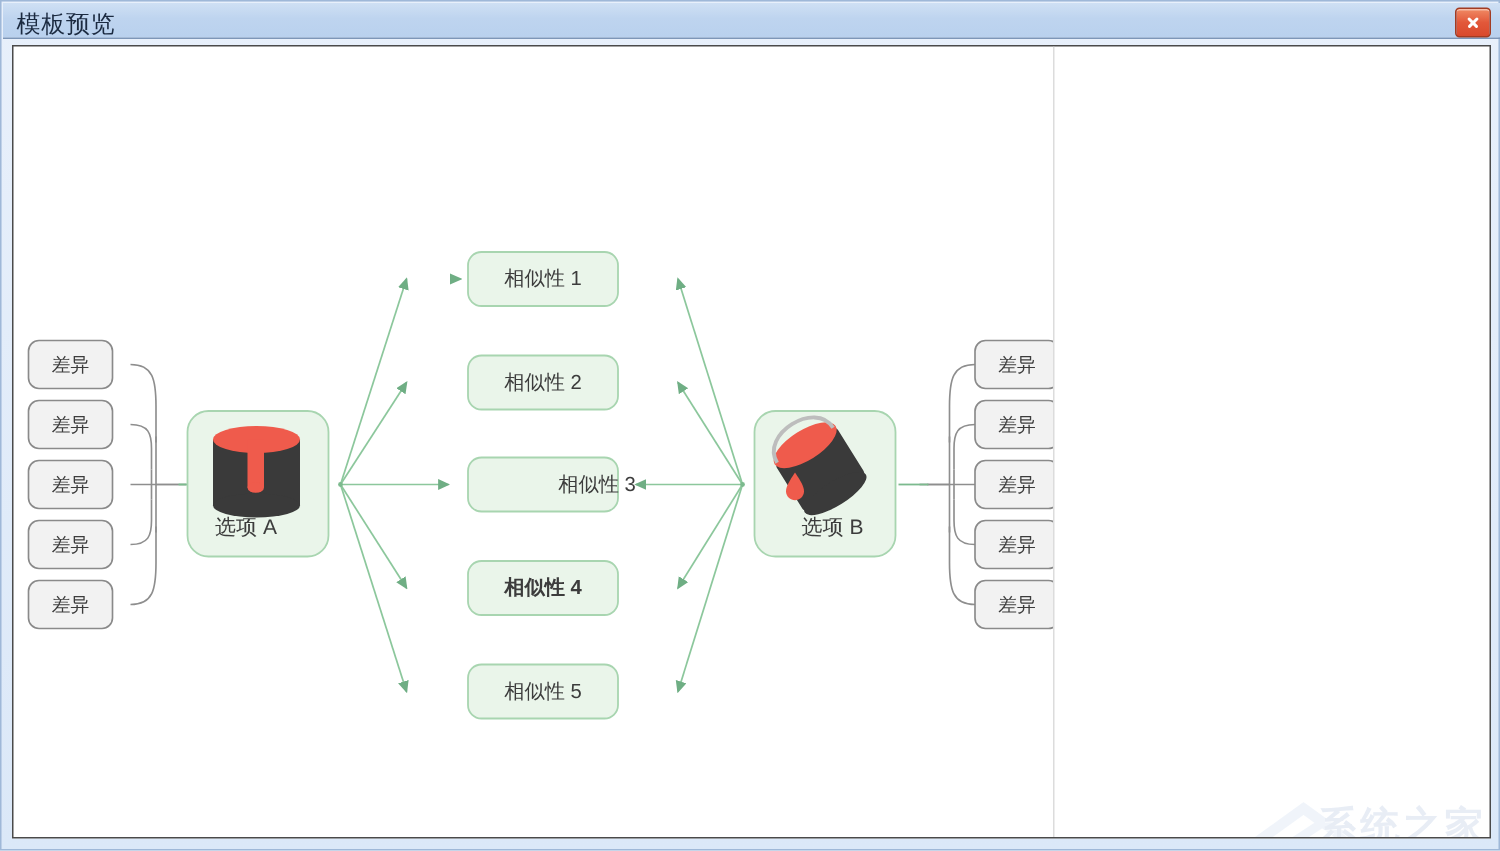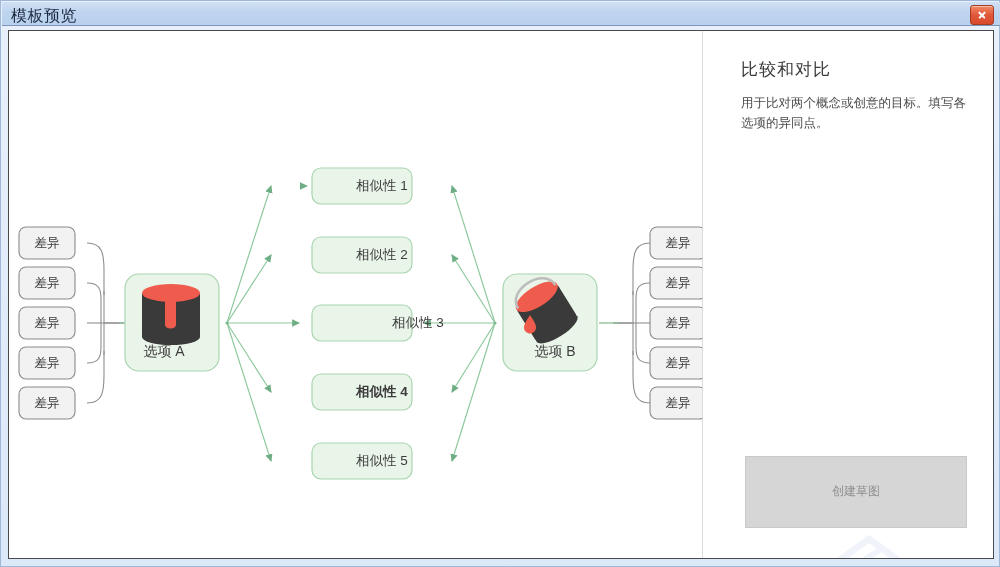--- a/index.html
+++ b/index.html
@@ -92,21 +92,21 @@
     letter-spacing:2px;white-space:nowrap;
     text-shadow:0 1px 0 rgba(255,255,255,.7);
   }
 
   
   .node-label{
     position:absolute;text-align:center;white-space:nowrap;
     pointer-events:none;
   }
   .lbl-diff{font-size:12.5px;color:#3c3c3c;}
-  .lbl-sim{font-size:13.5px;color:#3c3c3c;margin-left:20px;}
+  .lbl-sim{font-size:13.5px;color:#3c3c3c;}
   .lbl-opt{font-size:14px;color:#3c3c3c;}
 </style>
 </head>
 <body>
 
 <div class="window">
 
   <div class="titlebar">
     <div class="title-text">模板预览</div>
     <div class="close-btn"></div>
@@ -249,32 +249,25 @@
       <div class="node-label lbl-sim" style="left:303px;top:146px;width:100px;">相似性 1</div>
       <div class="node-label lbl-sim" style="left:303px;top:215px;width:100px;">相似性 2</div>
       <div class="node-label lbl-sim" style="left:303px;top:283px;width:100px;padding-left:36px;">相似性 3</div>
       <div class="node-label lbl-sim" style="left:303px;top:352px;width:100px;font-weight:bold;">相似性 4</div>
       <div class="node-label lbl-sim" style="left:303px;top:421px;width:100px;">相似性 5</div>
 
       <div class="node-label lbl-opt" style="left:116px;top:312px;width:78px;">选项 A</div>
       <div class="node-label lbl-opt" style="left:494px;top:312px;width:104px;">选项 B</div>
     </div>
 
-    <div class="info">
-      <div class="info-title">比较和对比</div>
-      <div class="info-desc">用于比对两个概念或创意的目标。填写各选项的异同点。</div>
-
-      <div class="thumb-box">
-        <div class="thumb-label">创建草图</div>
-      </div>
-    </div>
 
     <div class="watermark">
       <svg width="190" height="70" viewBox="0 0 190 70">
         <path d="M2,52 L52,16 L102,52" fill="none" stroke="#eef3fa" stroke-width="7"></path>
         <path d="M18,56 L64,26" fill="none" stroke="#eef3fa" stroke-width="6"></path>
         <path d="M22,46 L58,46" fill="none" stroke="#eef3fa" stroke-width="6"></path>
       </svg>
+      <div class="wm-text">系统之家</div>
       
     </div>
 
   </div>
 </div>
 
 </body></html>

